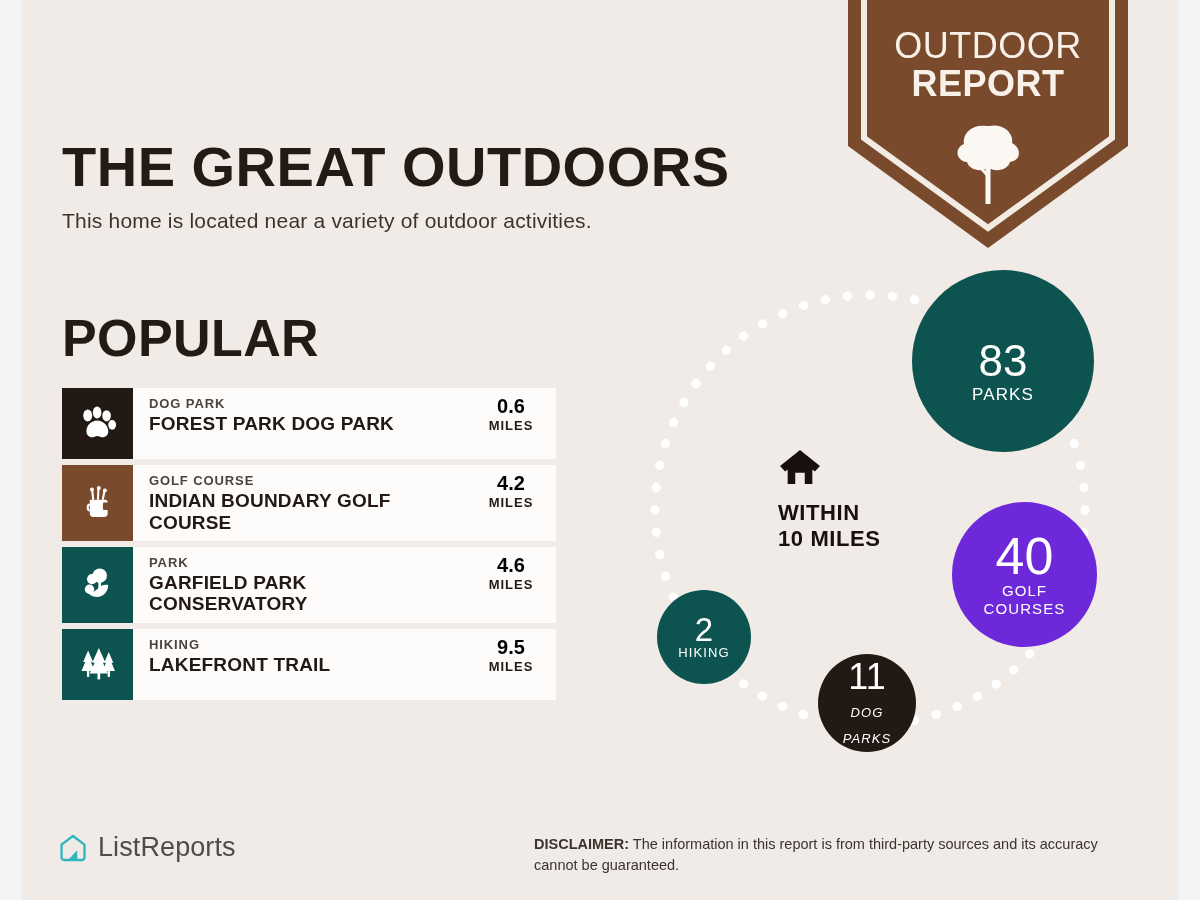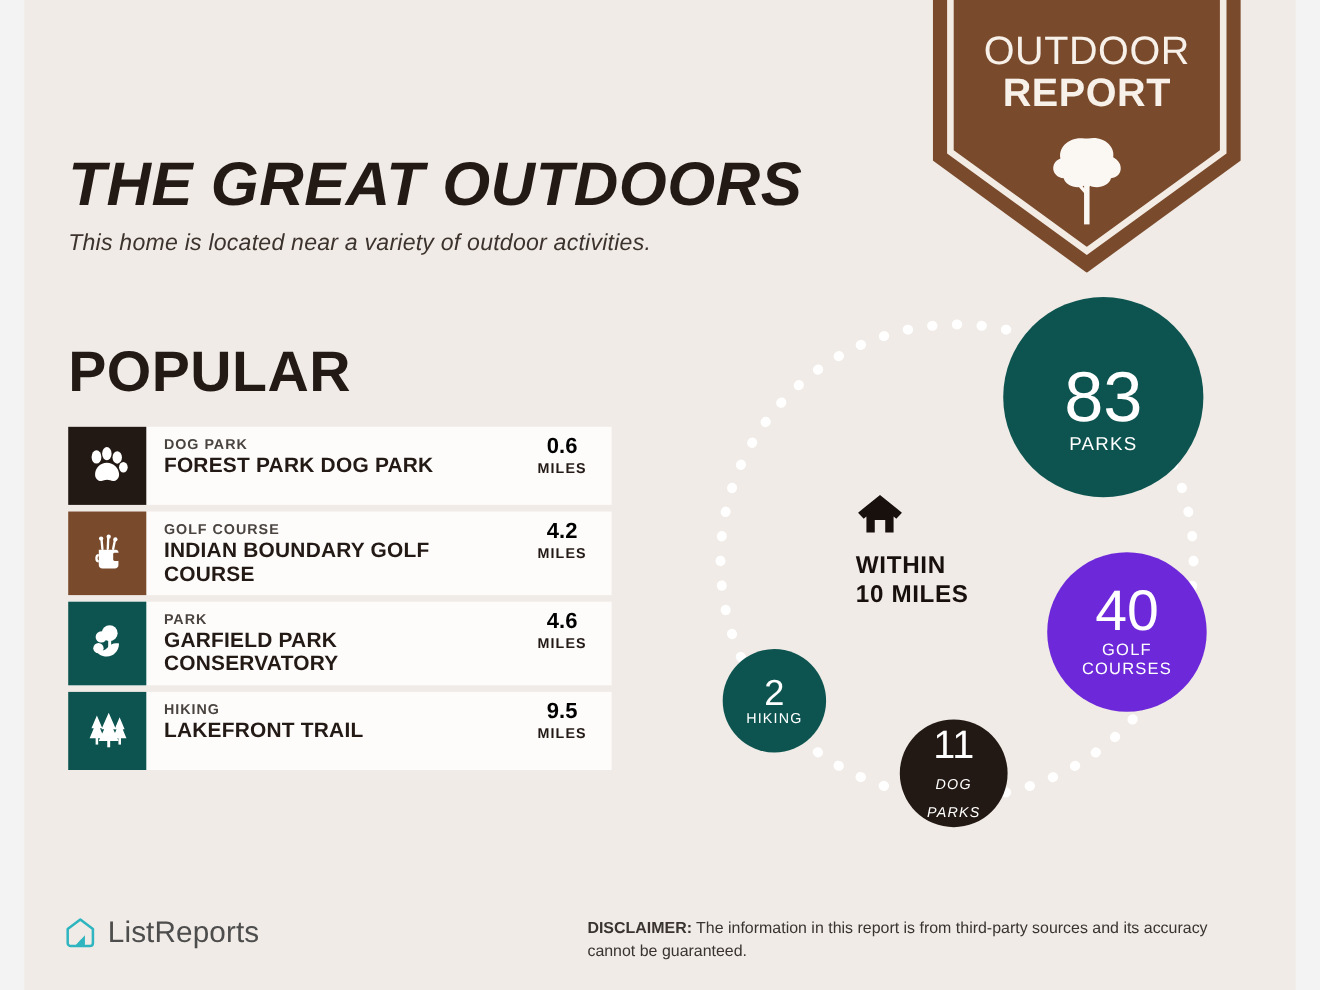--- a/index.html
+++ b/index.html
@@ -43,21 +43,21 @@
   }
 
   
   .badge {
     position: absolute;
     left: 848px; top: -4px; width: 280px; height: 252px;
   }
   .badge svg { display:block; width: 280px; height: 252px; }
 
   
-  .title-block { position: absolute; left: 62px; top: 138px; font-style: italic; }
+  .title-block { position: absolute; left: 62px; top: 138px; }
   .main-title {
     font-size: 56px; font-weight: 700; color: #231915;
     letter-spacing: 0.5px; line-height: 1.05;
   }
   .subtitle {
     margin-top: 12px;
     font-size: 21px; color: #3d332e; font-weight: 400;
     letter-spacing: 0.2px;
   }
 
@@ -109,21 +109,21 @@
   .bubble {
     position: absolute; border-radius: 50%;
     display: flex; flex-direction: column;
     align-items: center; justify-content: center;
     color: #ffffff; text-align: center;
   }
   .bubble .num { font-weight: 400; line-height: 0.95; }
   .bubble .lbl { font-weight: 400; letter-spacing: 1.1px; line-height: 1.05; }
 
   #bubble-parks { left: 312px; top: 8px; width: 182px; height: 182px; background: #0d5450; }
-  #bubble-parks .num { font-size: 64px; margin-top: 22px; }
+  #bubble-parks .num { font-size: 44px; margin-top: 22px; }
   #bubble-parks .lbl { font-size: 17px; margin-top: 4px; }
 
   #bubble-golf { left: 352px; top: 240px; width: 145px; height: 145px; background: #6d28d9; }
   #bubble-golf .num { font-size: 52px; }
   #bubble-golf .lbl { font-size: 15px; margin-top: 2px; }
 
   #bubble-dog { left: 218px; top: 392px; width: 98px; height: 98px; background: #231914; }
   #bubble-dog .num { font-size: 36px; text-align: right; }
   #bubble-dog .lbl { font-size: 13px; margin-top: 12px; font-style: italic; }
 

